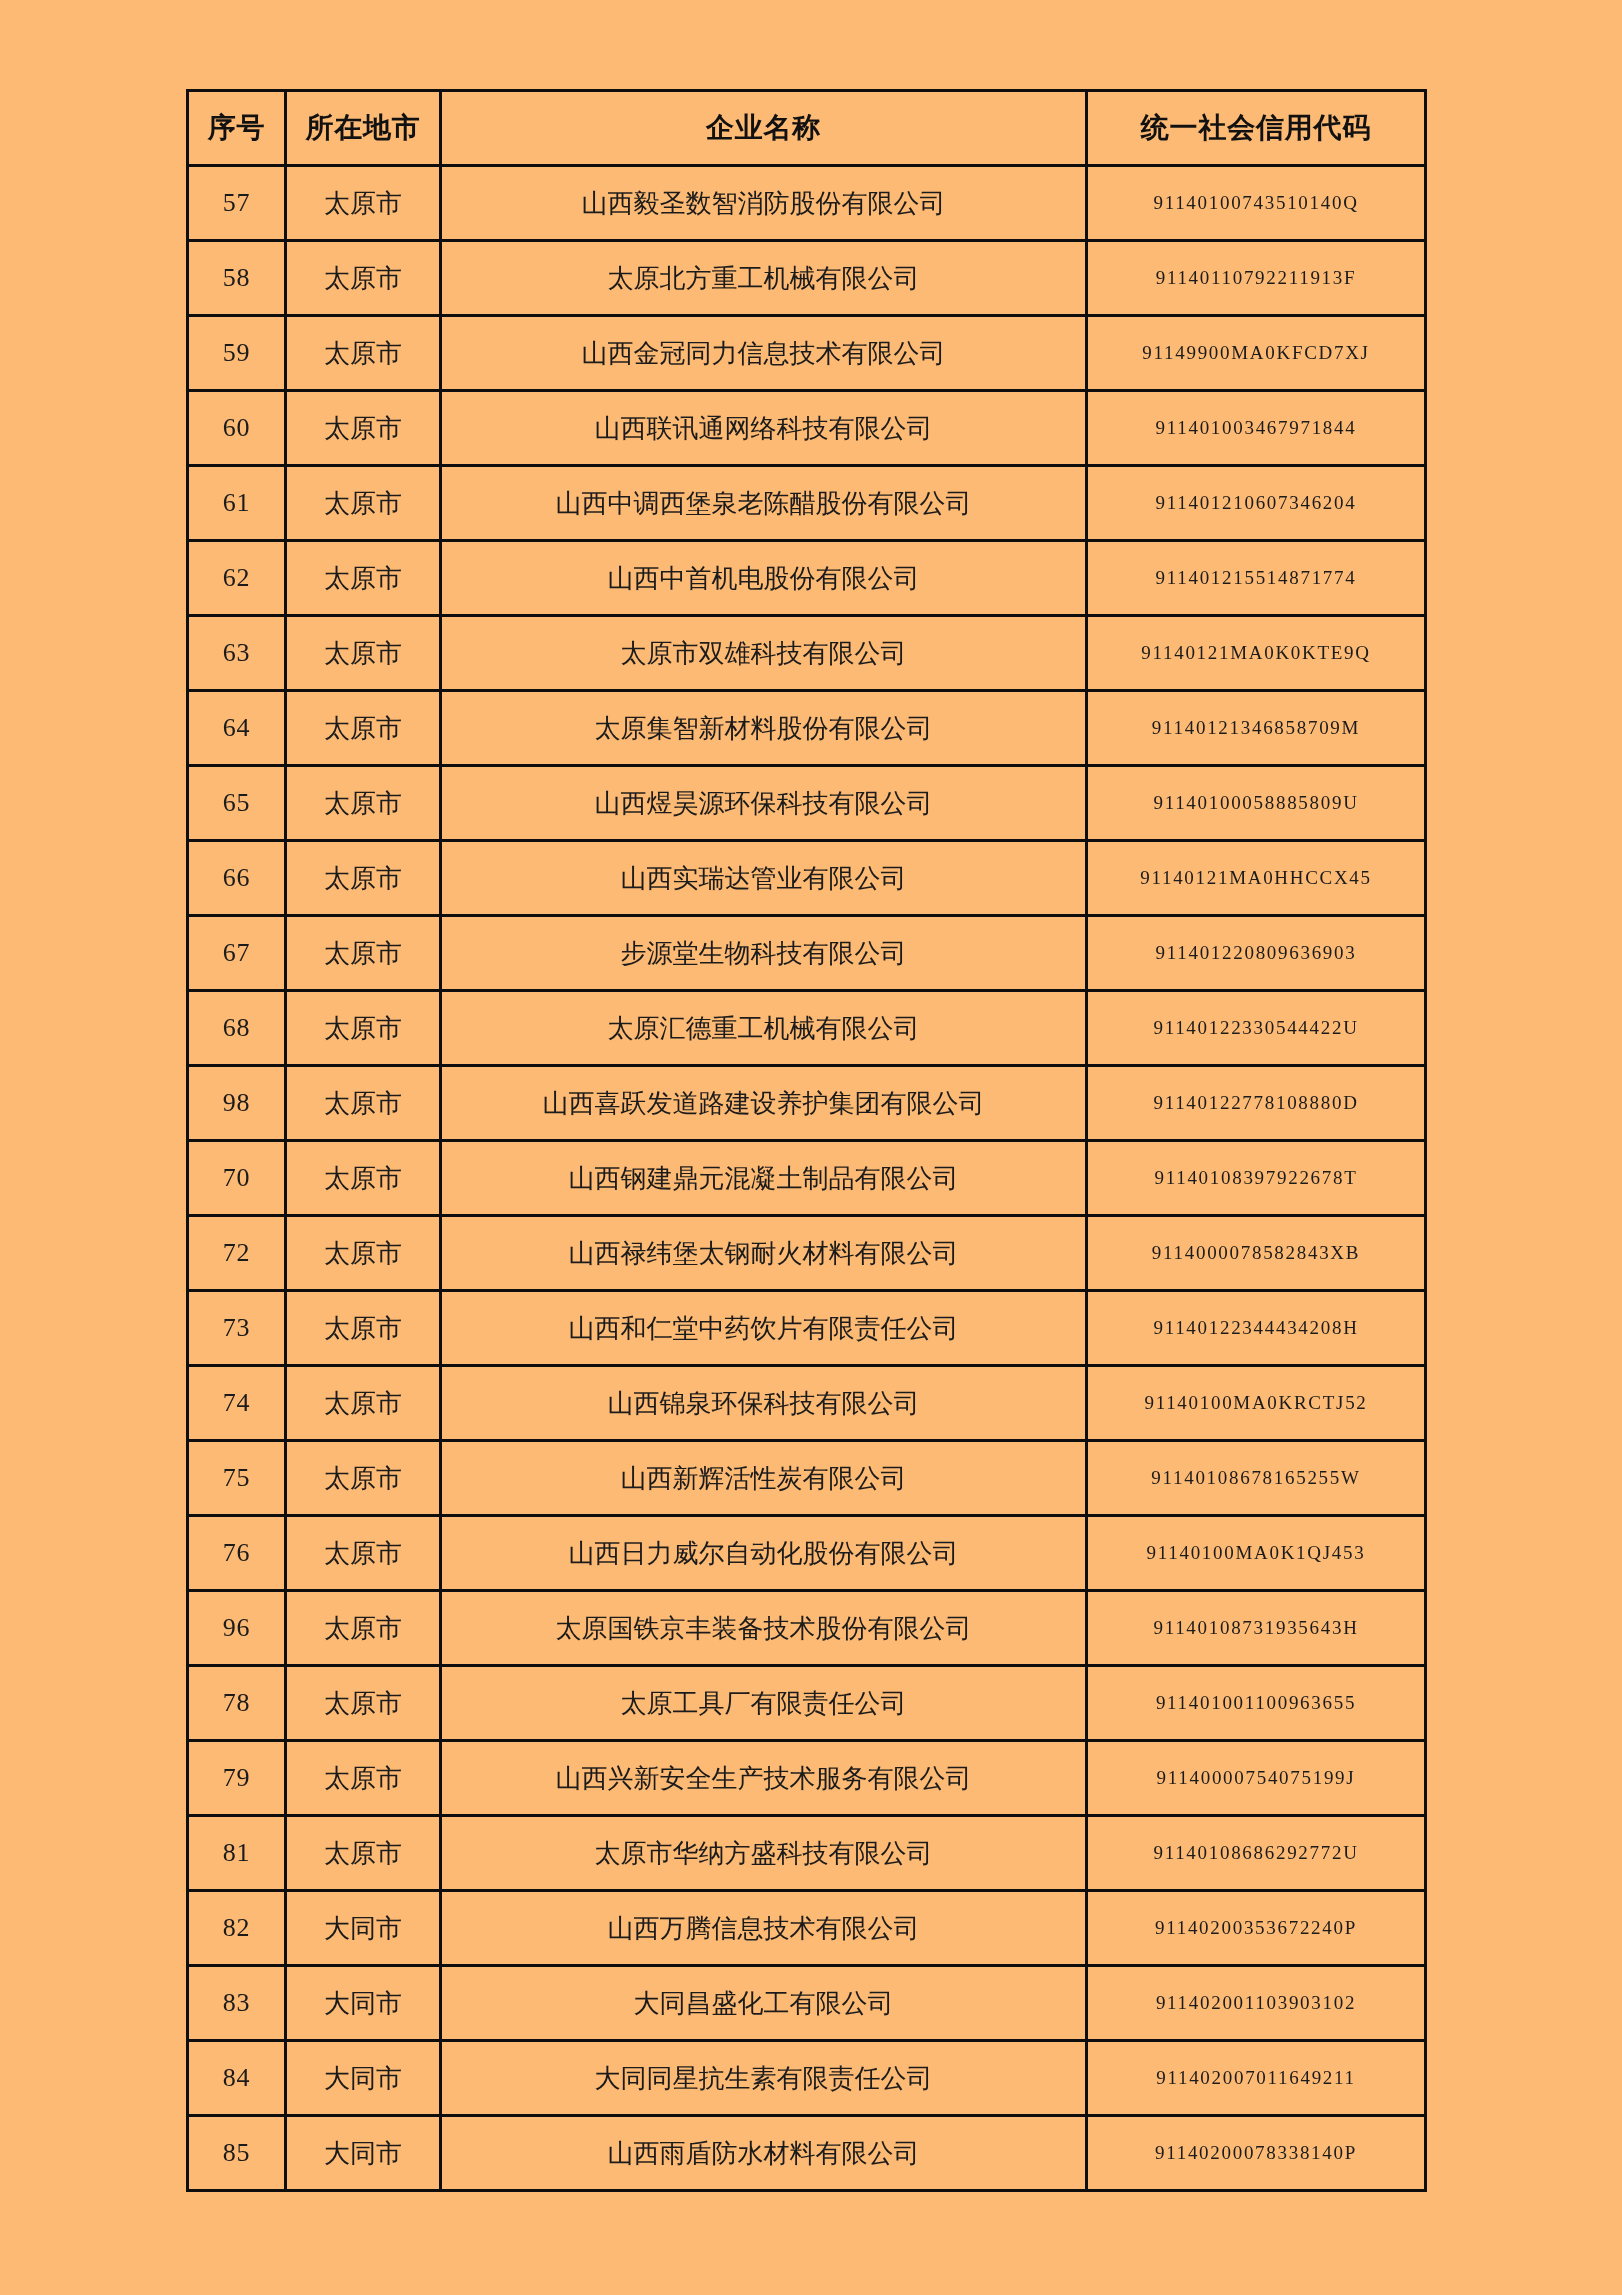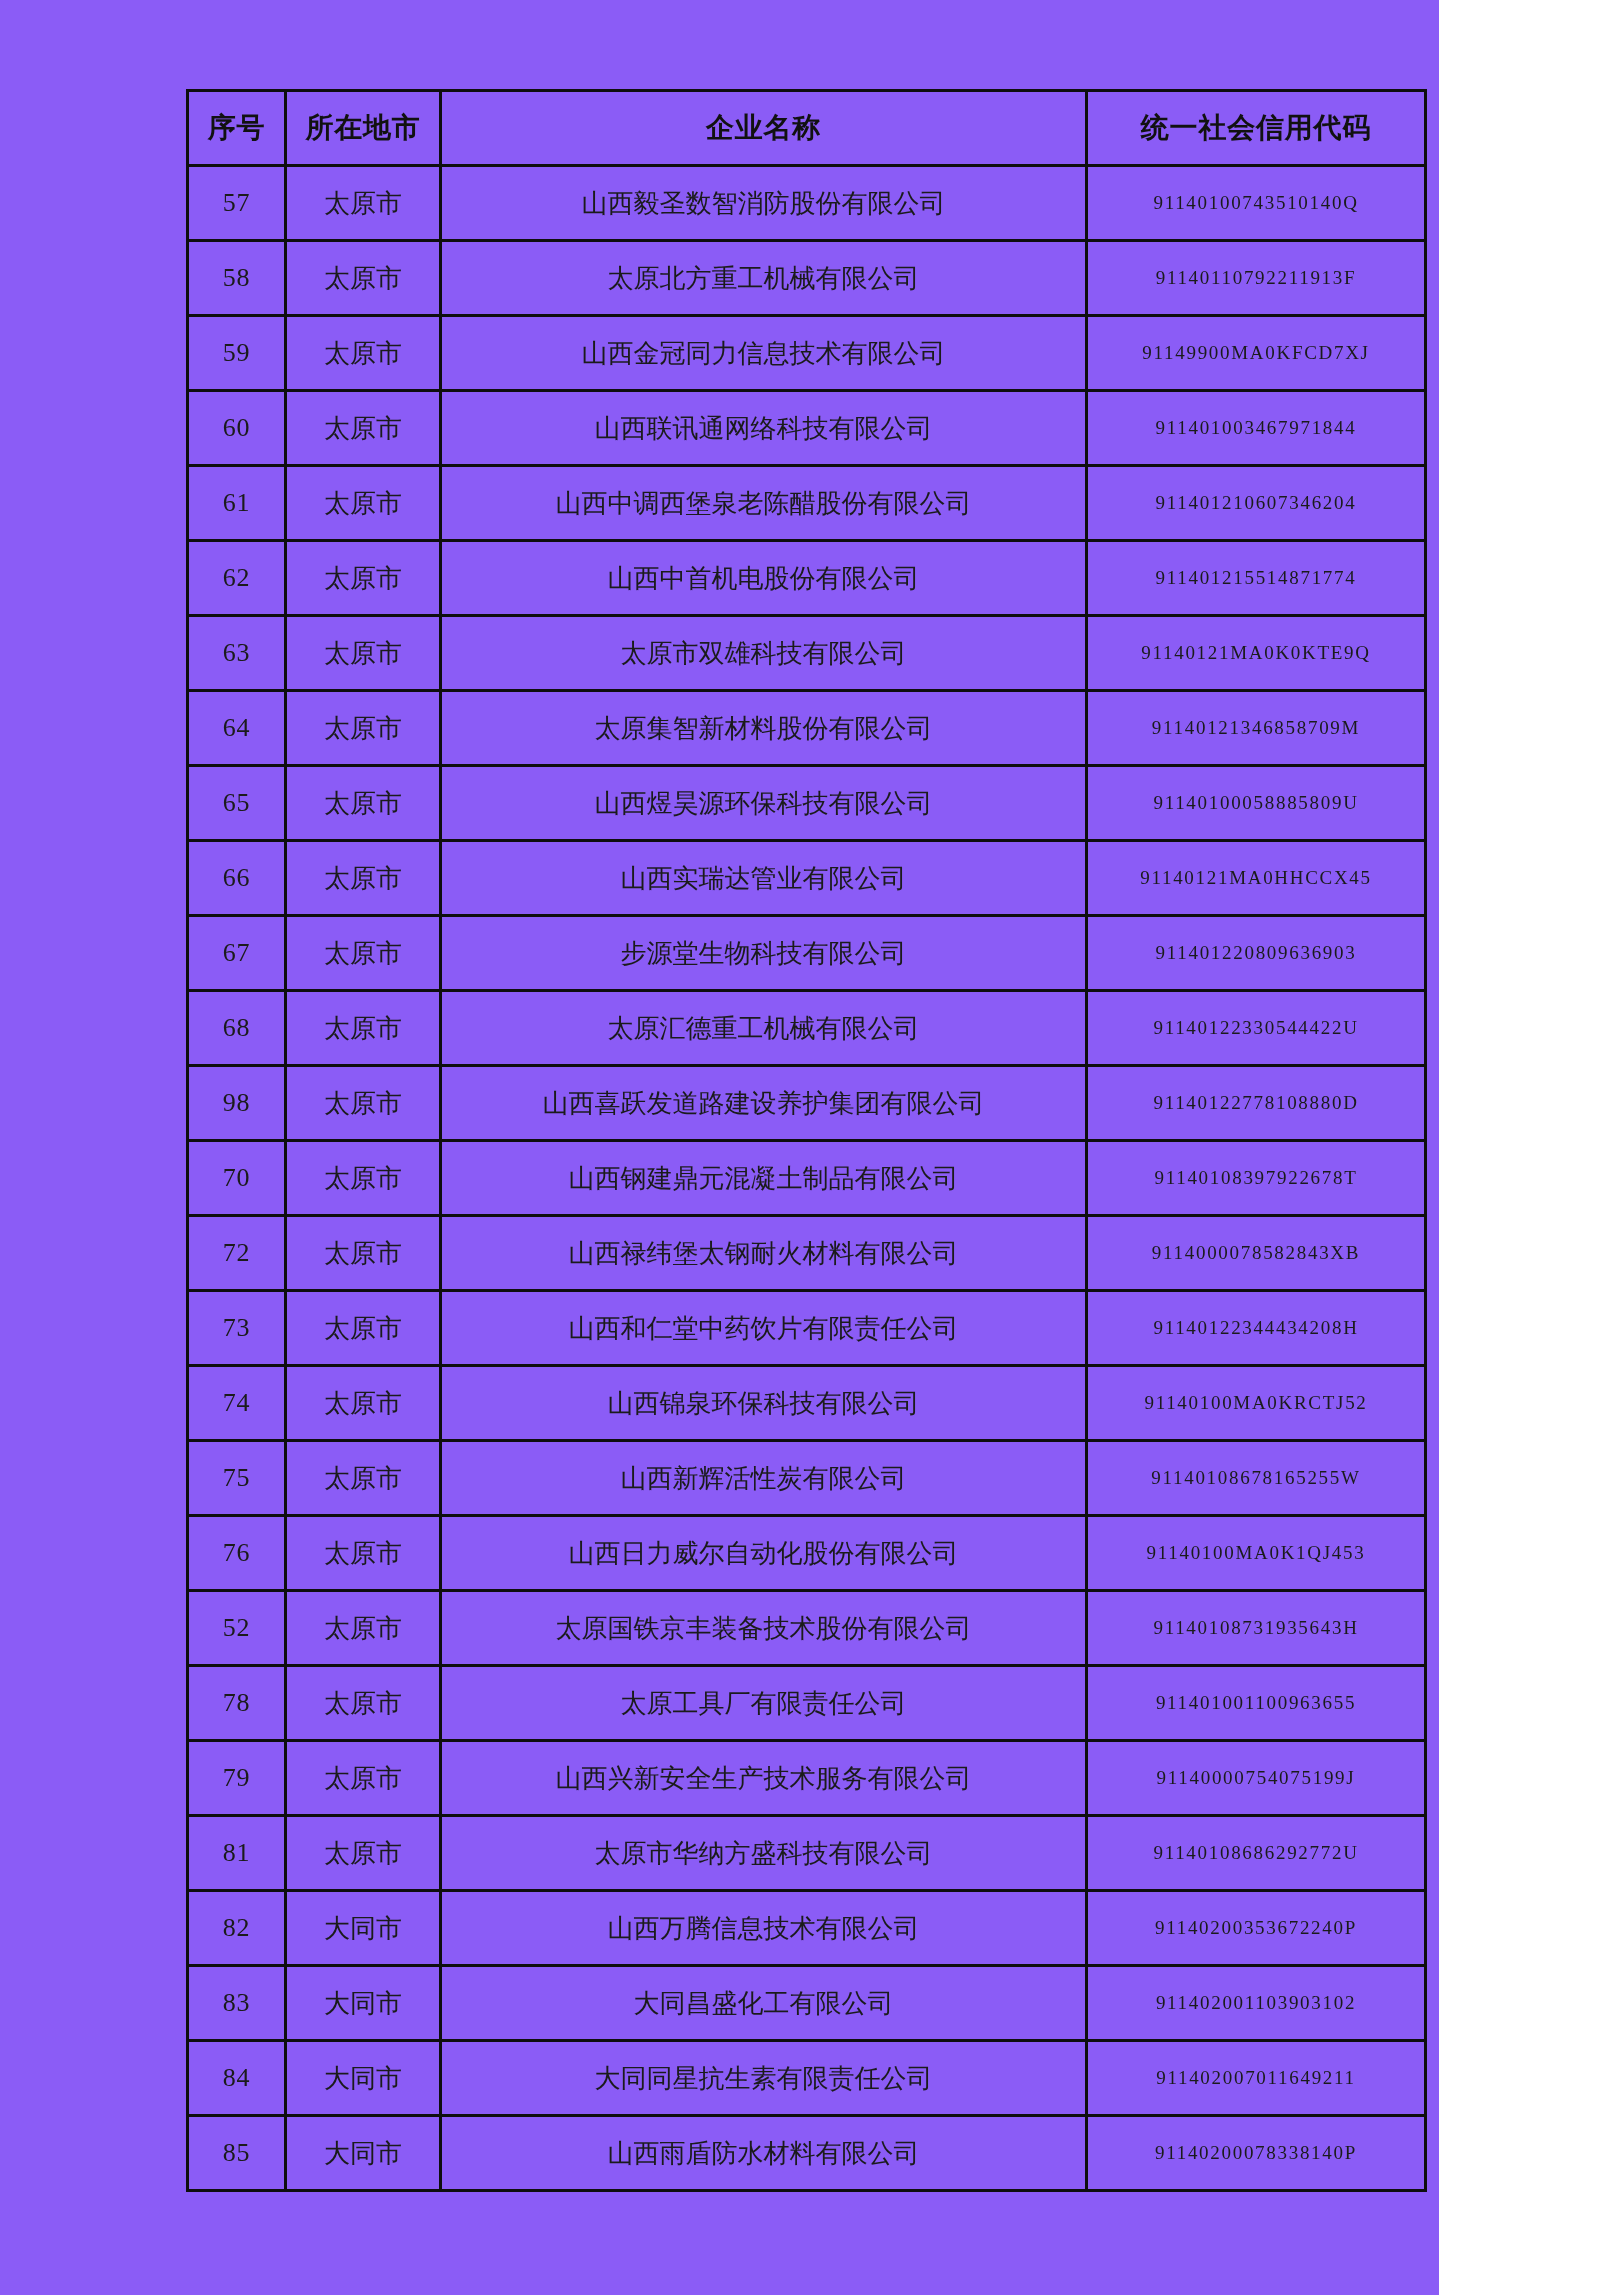--- a/index.html
+++ b/index.html
@@ -2,23 +2,23 @@
 <html style="font-size:13.5px"><head>
 <meta charset="utf-8">
 <style>
   html, body {
     margin: 0;
     padding: 0;
     background: #ffffff;
   }
   .page {
     position: relative;
-    width: 1439px;
+    width: 1622px;
     height: 2295px;
-    background: #8b5cf6;
+    background: #fdba74;
     overflow: hidden;
     font-family: "Liberation Serif", "DejaVu Serif", serif;
   }
   table.company-table {
     position: absolute;
     left: 186px;
     top: 89px;
     width: 1238px;
     border-collapse: collapse;
     table-layout: fixed;
@@ -181,21 +181,21 @@
           <td>山西新辉活性炭有限公司</td>
           <td class="code-cell">91140108678165255W</td>
         </tr>
         <tr>
           <td class="serial-cell">76</td>
           <td>太原市</td>
           <td>山西日力威尔自动化股份有限公司</td>
           <td class="code-cell">91140100MA0K1QJ453</td>
         </tr>
         <tr>
-          <td class="serial-cell">52</td>
+          <td class="serial-cell">96</td>
           <td>太原市</td>
           <td>太原国铁京丰装备技术股份有限公司</td>
           <td class="code-cell">91140108731935643H</td>
         </tr>
         <tr>
           <td class="serial-cell">78</td>
           <td>太原市</td>
           <td>太原工具厂有限责任公司</td>
           <td class="code-cell">911401001100963655</td>
         </tr>

